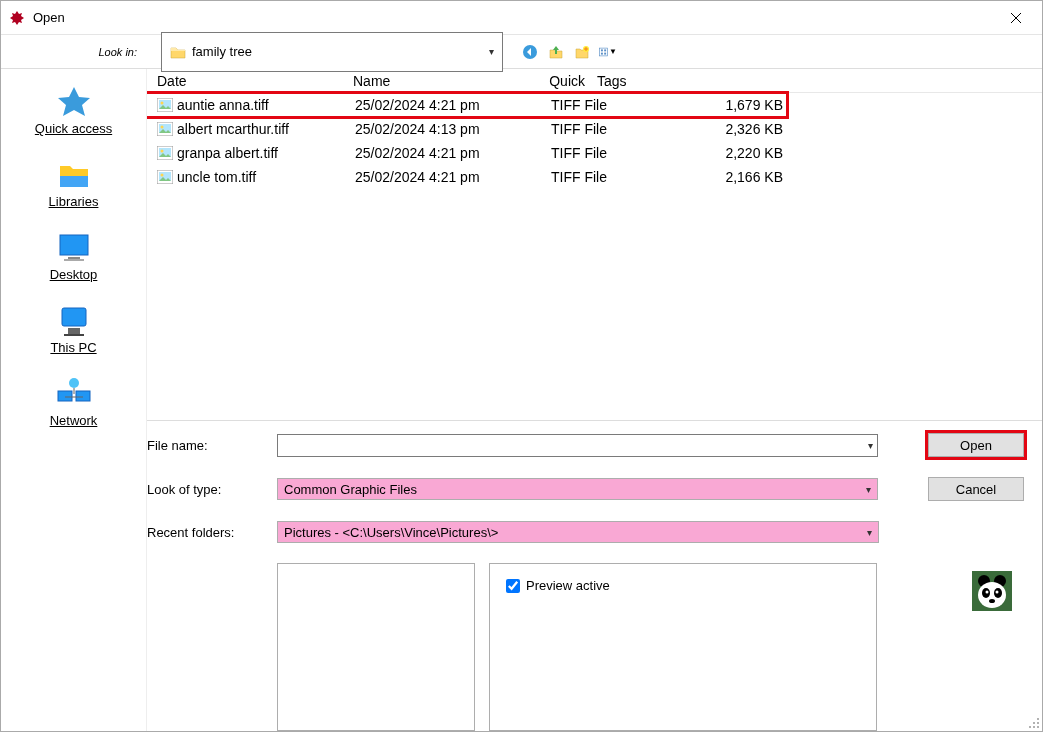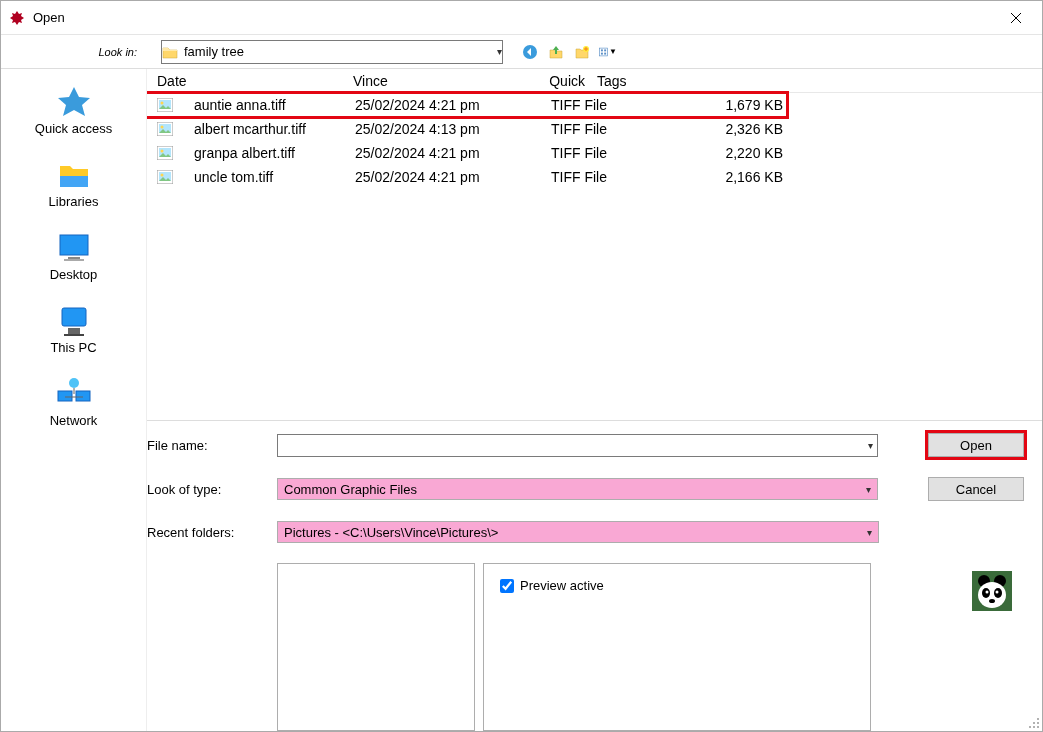--- a/index.html
+++ b/index.html
@@ -4,55 +4,55 @@
 <style>
   * { box-sizing: border-box; font-family: "Segoe UI", Tahoma, sans-serif; }
   body { margin: 0; background: #fff; font-size: 12px; color: #000; }
   .window { width: 1043px; height: 732px; border: 1px solid #aaa; background: #fff; position: relative; display: flex; flex-direction: column; }
   .titlebar { height: 34px; display: flex; align-items: center; padding: 0 8px; border-bottom: 1px solid #e5e5e5; }
   .titlebar .app-icon { width: 16px; height: 16px; margin-right: 8px; }
   .titlebar .title { font-size: 13px; flex: 1; }
   .titlebar .close { width: 36px; height: 30px; display: flex; align-items: center; justify-content: center; cursor: default; }
   .toolbar { height: 34px; display: flex; align-items: center; padding-left: 88px; gap: 8px; border-bottom: 1px solid #ddd; }
   .toolbar-label { width: 48px; text-align: right; font-size: 11px; margin-right: 16px; font-style: italic; }
-  .lookin-combo { width: 342px; height: 24px; border: 1px solid #7a7a7a; background: #fff; display: flex; align-items: center; padding: 0 0; font-size: 13px; cursor: default; }
+  .lookin-combo { width: 342px; height: 40px; border: 1px solid #7a7a7a; background: #fff; display: flex; align-items: center; padding: 0 8px; font-size: 13px; cursor: default; }
   .lookin-combo .folder-icon { width: 16px; height: 14px; margin-right: 6px; }
   .lookin-combo .text { flex: 1; }
   .lookin-combo .arrow { font-size: 10px; color: #333; }
   .tool-icons { display: flex; align-items: center; gap: 8px; margin-left: 10px; }
   .tool-icons .ti { width: 18px; height: 18px; display: flex; align-items: center; justify-content: center; cursor: default; }
   .body { flex: 1; display: flex; overflow: hidden; }
   .sidebar { width: 146px; display: flex; flex-direction: column; align-items: center; padding-top: 10px; gap: 10px; border-right: 1px solid #eee; }
   .sb-item { display: flex; flex-direction: column; align-items: center; width: 100%; padding: 6px 0; cursor: default; }
   .sb-item .ico { width: 40px; height: 34px; display: flex; align-items: center; justify-content: center; }
-  .sb-item .lbl { font-size: 13px; margin-top: 2px; }
+  .sb-item .lbl { font-size: 13px; margin-top: 2px; text-decoration: underline; }
   .main { flex: 1; display: flex; flex-direction: column; }
   .filelist { flex: 1; border-bottom: 1px solid #ddd; overflow: hidden; position: relative; padding-left: 4px; }
   .headers { display: flex; height: 24px; align-items: center; font-size: 14px; border-bottom: 1px solid #e8e8e8; }
   .col { padding: 0 6px; overflow: hidden; white-space: nowrap; }
   .col.name { width: 198px; }
   .col.date { width: 196px; }
   .col.type { width: 148px; }
   .col.size { width: 96px; text-align: right; }
   .col.tags { flex: 1; }
   .sort-ind { font-size: 9px; color: #555; margin-left: 40px; vertical-align: top; }
   .rows { }
   .row { display: flex; height: 24px; align-items: center; font-size: 14px; }
-  .row .col.name { display: flex; align-items: center; gap: 21px; }
+  .row .col.name { display: flex; align-items: center; gap: 4px; }
   .highlight-red { position: absolute; border: 3px solid #e30613; pointer-events: none; }
   .bottom { padding: 12px 18px 0 0; }
   .form-row { display: flex; align-items: center; margin-bottom: 20px; }
   .form-label { width: 130px; font-size: 13px; text-align: left; padding-left: 0; }
   .filename-combo { flex: 1; max-width: 602px; height: 23px; border: 1px solid #7a7a7a; background: #fff; display: flex; align-items: center; padding: 0 4px; font-size: 13px; }
   .filename-combo .arrow { font-size: 10px; color: #333; margin-left: auto; }
   .type-combo, .recent-combo { flex: 1; max-width: 602px; height: 22px; border: 1px solid #adadad; background: #f9a8d4; display: flex; align-items: center; padding: 0 6px; font-size: 13px; cursor: default; }
   .type-combo .arrow, .recent-combo .arrow { font-size: 10px; margin-left: auto; color: #333; }
   .btn { width: 96px; height: 24px; border: 1px solid #adadad; background: #e1e1e1; font-size: 13px; display: flex; align-items: center; justify-content: center; cursor: default; margin-left: 50px; }
   .btn.open-btn { outline: 3px solid #e30613; outline-offset: 0; }
-  .preview-row { display: flex; padding-left: 130px; margin-top: 20px; gap: 8px; align-items: flex-end; }
+  .preview-row { display: flex; padding-left: 130px; margin-top: 20px; gap: 14px; align-items: flex-end; }
   .preview-box { width: 198px; height: 168px; border: 1px solid #adadad; background: #fff; }
   .preview-opts { display: flex; flex-direction: column; gap: 6px; border: 1px solid #adadad; padding: 14px 16px; width: 388px; height: 168px; }
   .chk { display: flex; align-items: center; gap: 6px; font-size: 13px; }
   .chk input { width: 14px; height: 14px; margin: 0; }
   .panda { position: absolute; right: 30px; bottom: 120px; width: 40px; height: 40px; }
   .resize-grip { position: absolute; right: 2px; bottom: 2px; width: 14px; height: 14px; }
   .file-icon { width: 16px; height: 14px; flex-shrink: 0; }
 </style>
 </head>
 <body>
@@ -169,21 +169,21 @@
             </svg>
         </span>
         <span class="lbl">Network</span>
       </div>
     </div>
 
     <div class="main">
       <div class="filelist">
         <div class="headers">
           <div class="col date">Date</div>
-          <div class="col type">Vince</div>
+          <div class="col type">Name</div>
           <div class="col size">Quick</div>
           <div class="col tags">Tags</div>
         </div>
         <div class="rows">
           <div class="row">
             <div class="col name">
                 <span class="file-icon"><svg viewBox="0 0 16 14" width="16" height="14">
                     <rect x="0" y="0" width="16" height="14" fill="#fff" stroke="#999"></rect>
                     <rect x="2" y="2" width="12" height="9" fill="#b3e5fc"></rect>
                     <circle cx="5" cy="5" r="1.5" fill="#ffd54f"></circle>

